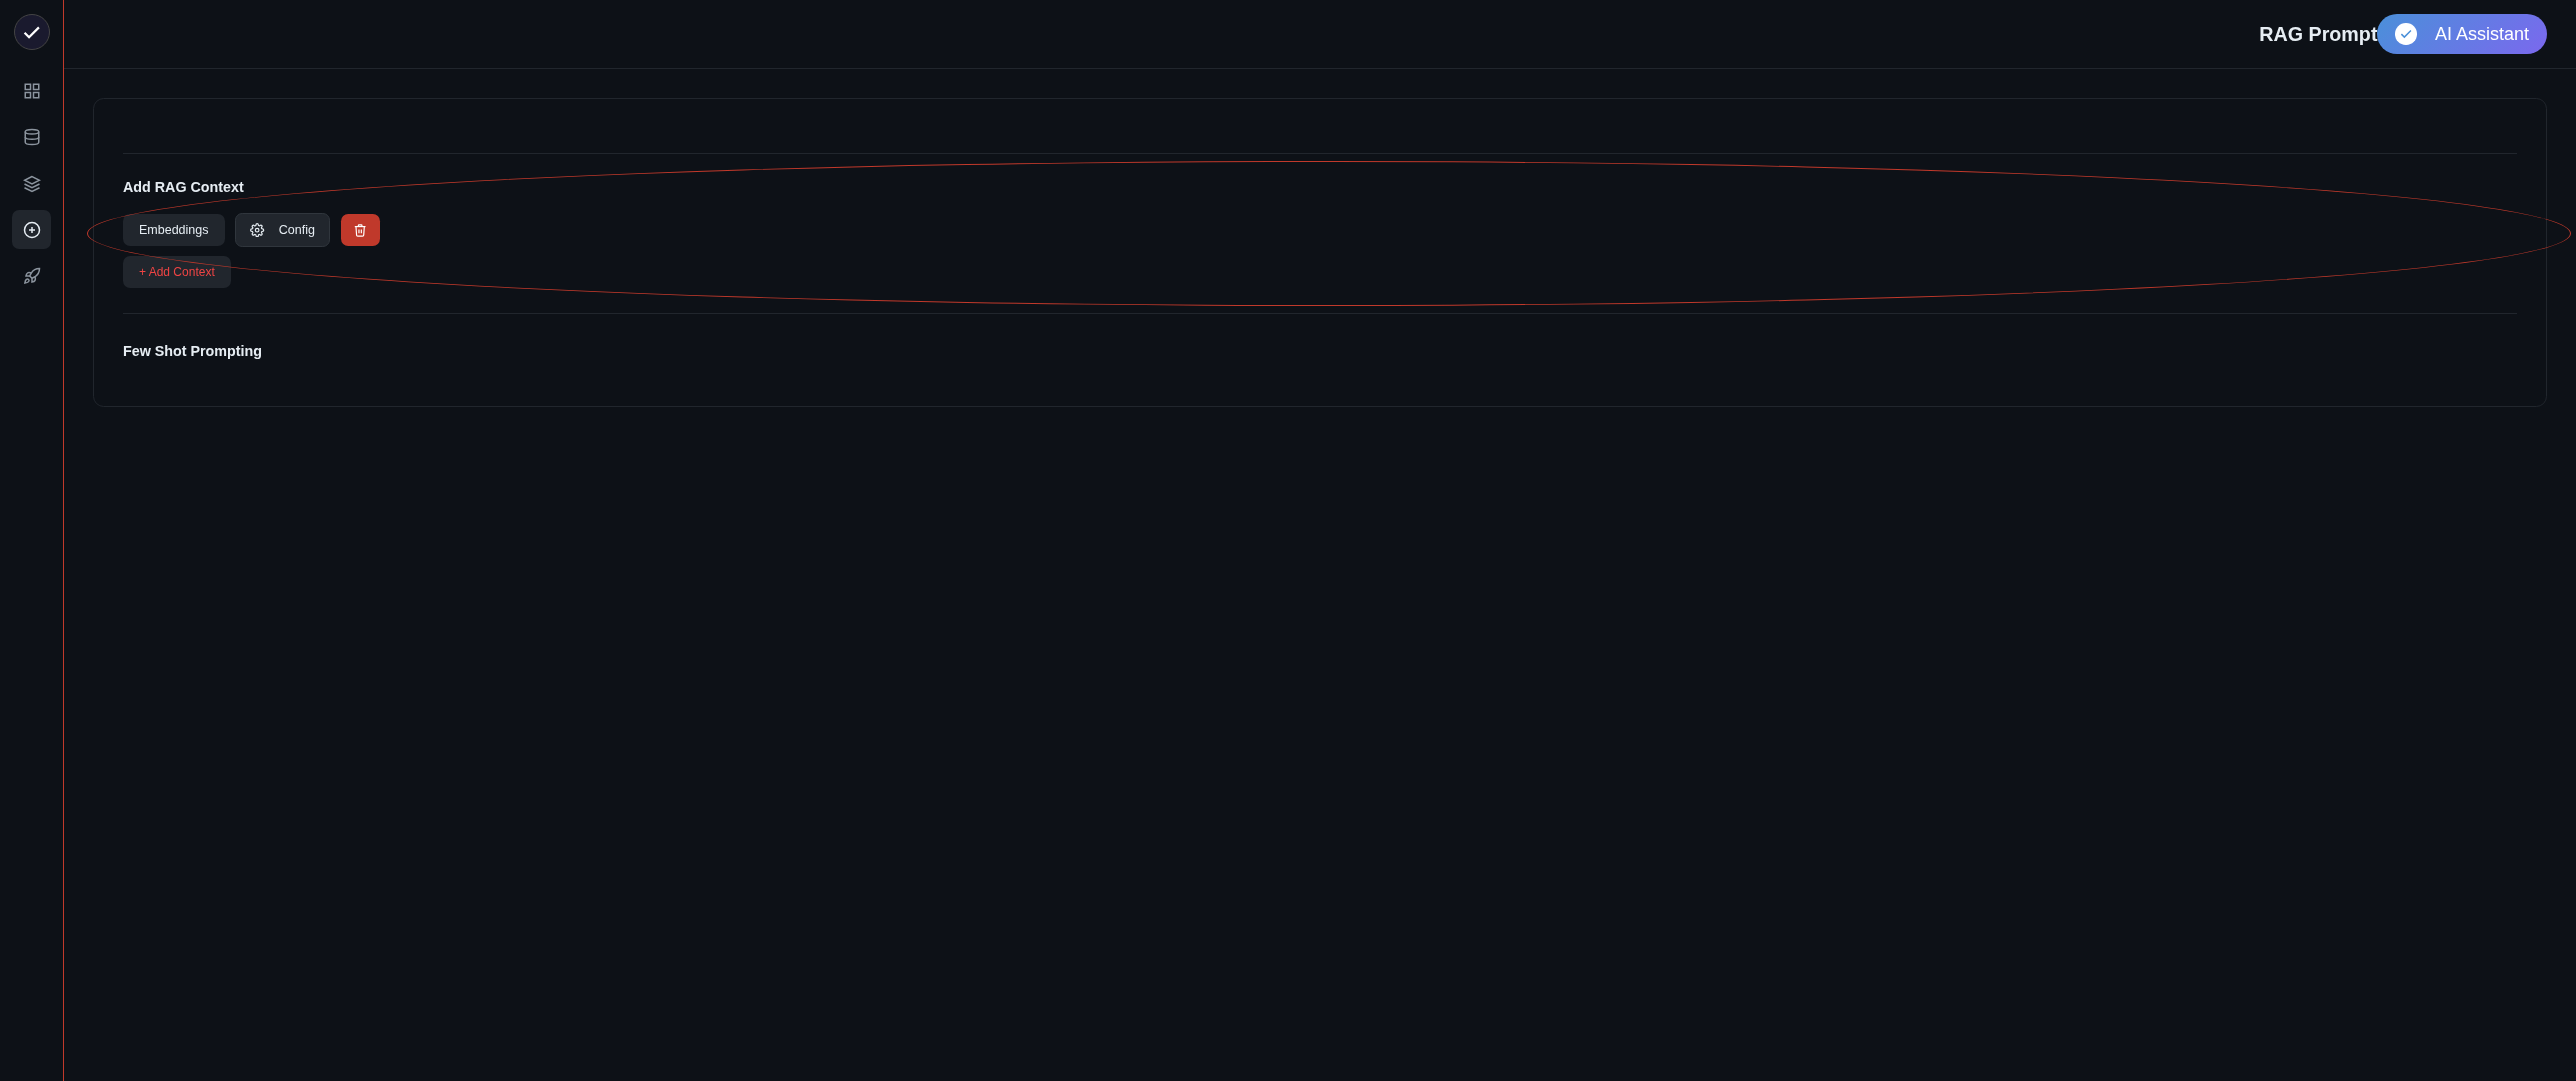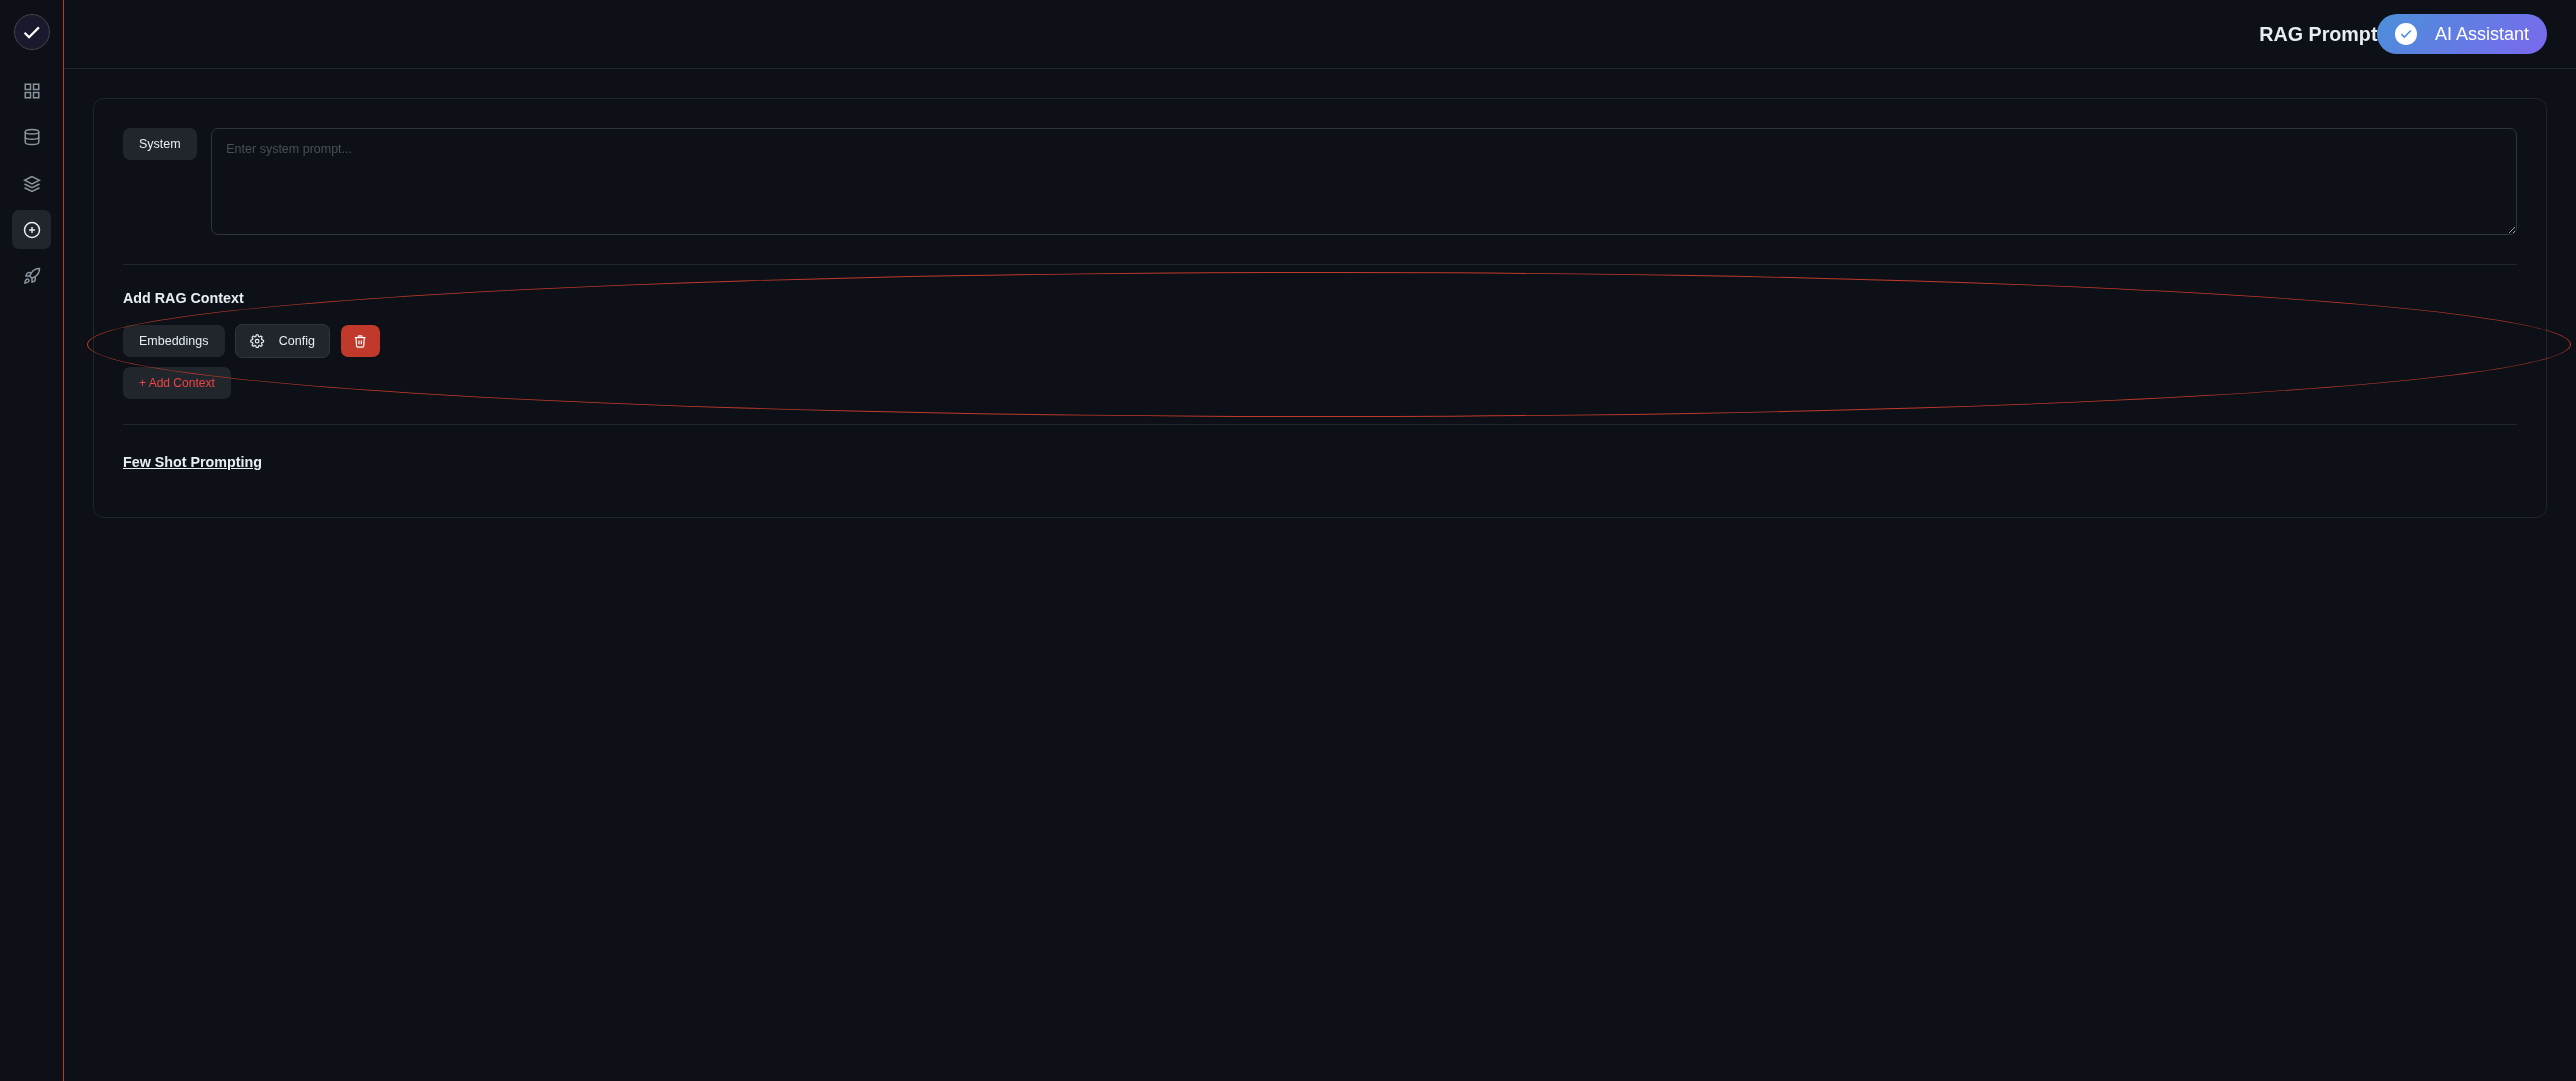--- a/index.html
+++ b/index.html
@@ -291,21 +291,20 @@
       font-weight: 500;
       cursor: pointer;
       display: flex;
       align-items: center;
       gap: 7.2px;
     }
 
     
     .few-shot-section {
       margin-top: 29px;
-      text-decoration: underline;
     }
 
     
     .content::-webkit-scrollbar {
       width: 5.4px;
     }
     .content::-webkit-scrollbar-track {
       background: #0d1117;
     }
     .content::-webkit-scrollbar-thumb {
@@ -377,26 +376,20 @@
         </svg>
       </div>
       <span>AI Assistant</span>
     </button>
   </header>
 
   <div class="content">
     <div class="card">
 
 
-      <div class="section">
-        <div class="prompt-row">
-          <button class="role-badge">System</button>
-          <textarea class="prompt-textarea" placeholder="Enter system prompt..." style=""></textarea>
-        </div>
-      </div>
 
       <hr class="section-divider">
 
       <div class="rag-section">
         <div class="rag-annotation-ellipse"></div>
 
         <h3 class="section-title">Add RAG Context</h3>
 
         <div class="embeddings-row">
           <button class="embeddings-badge">Embeddings</button>

